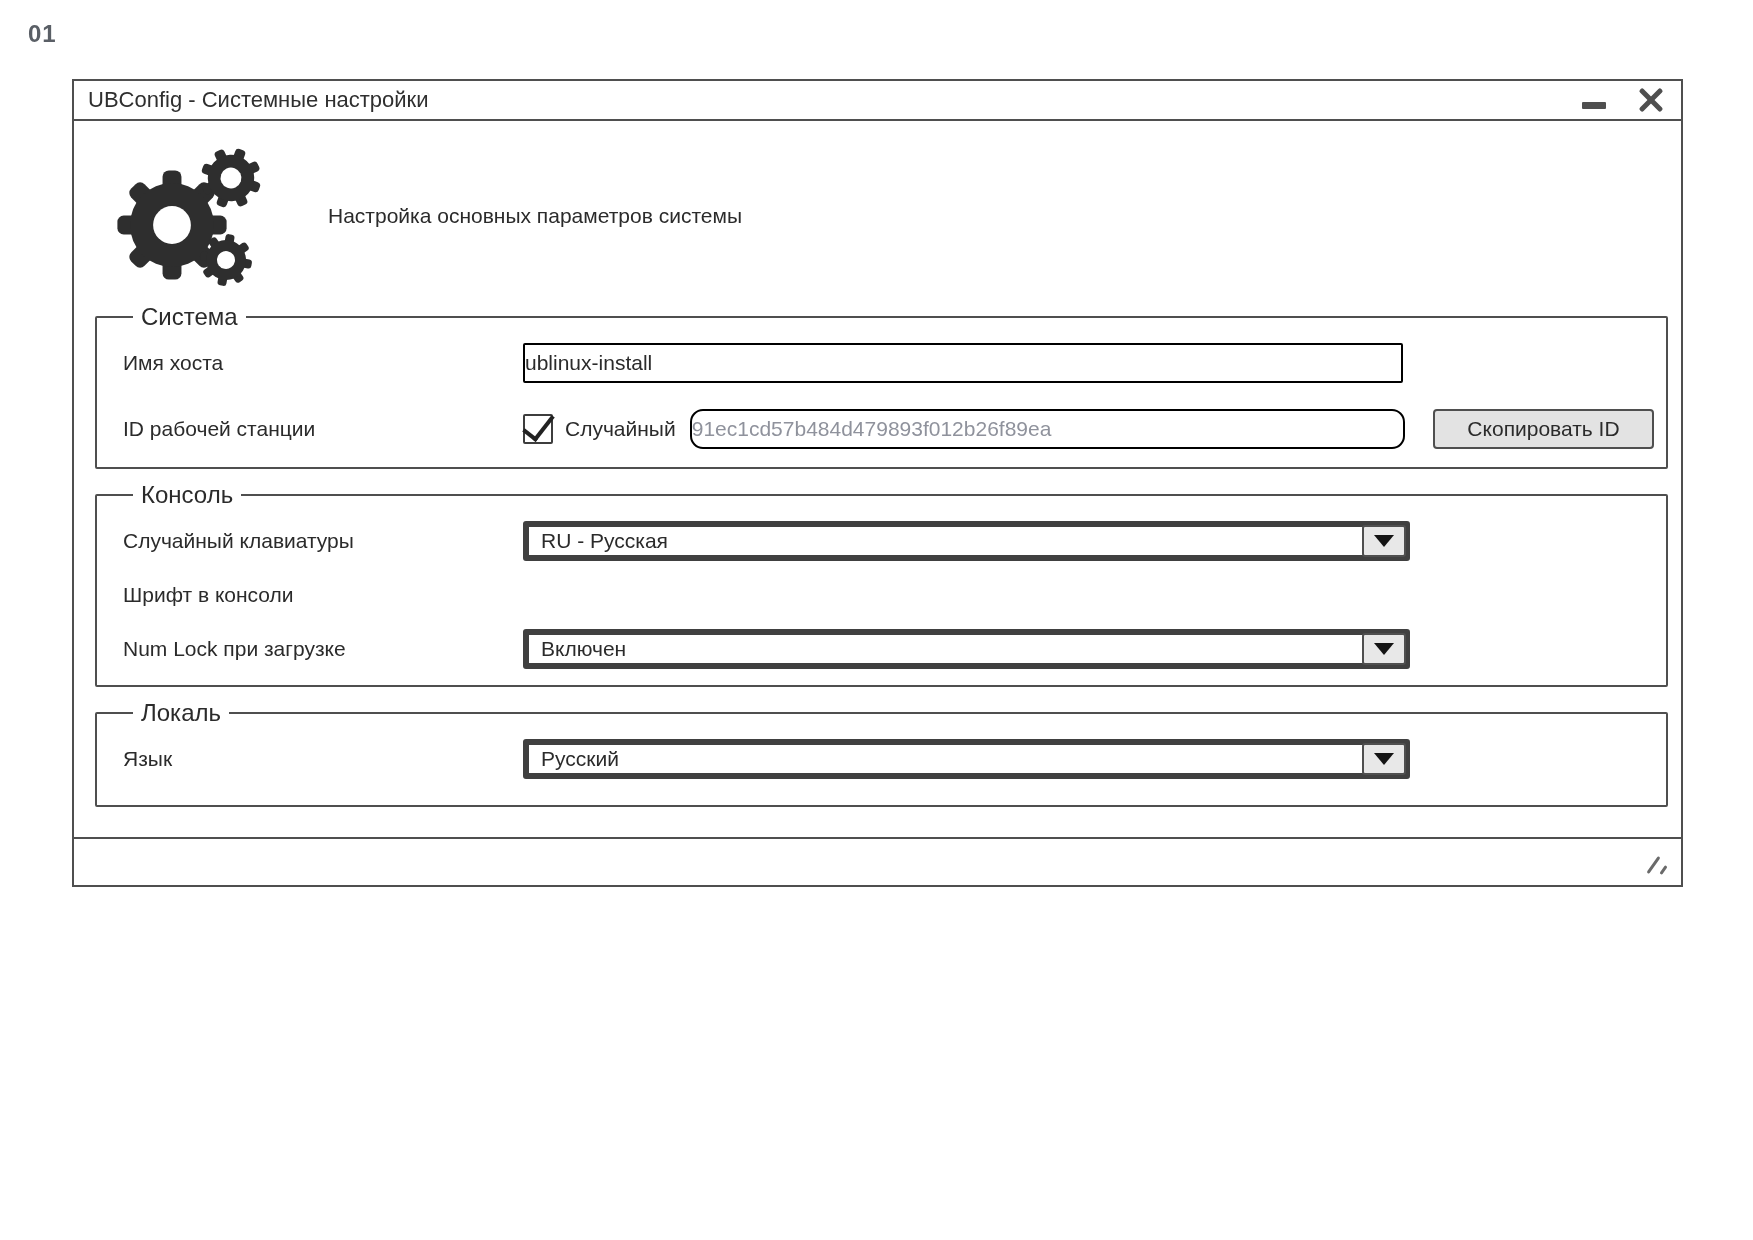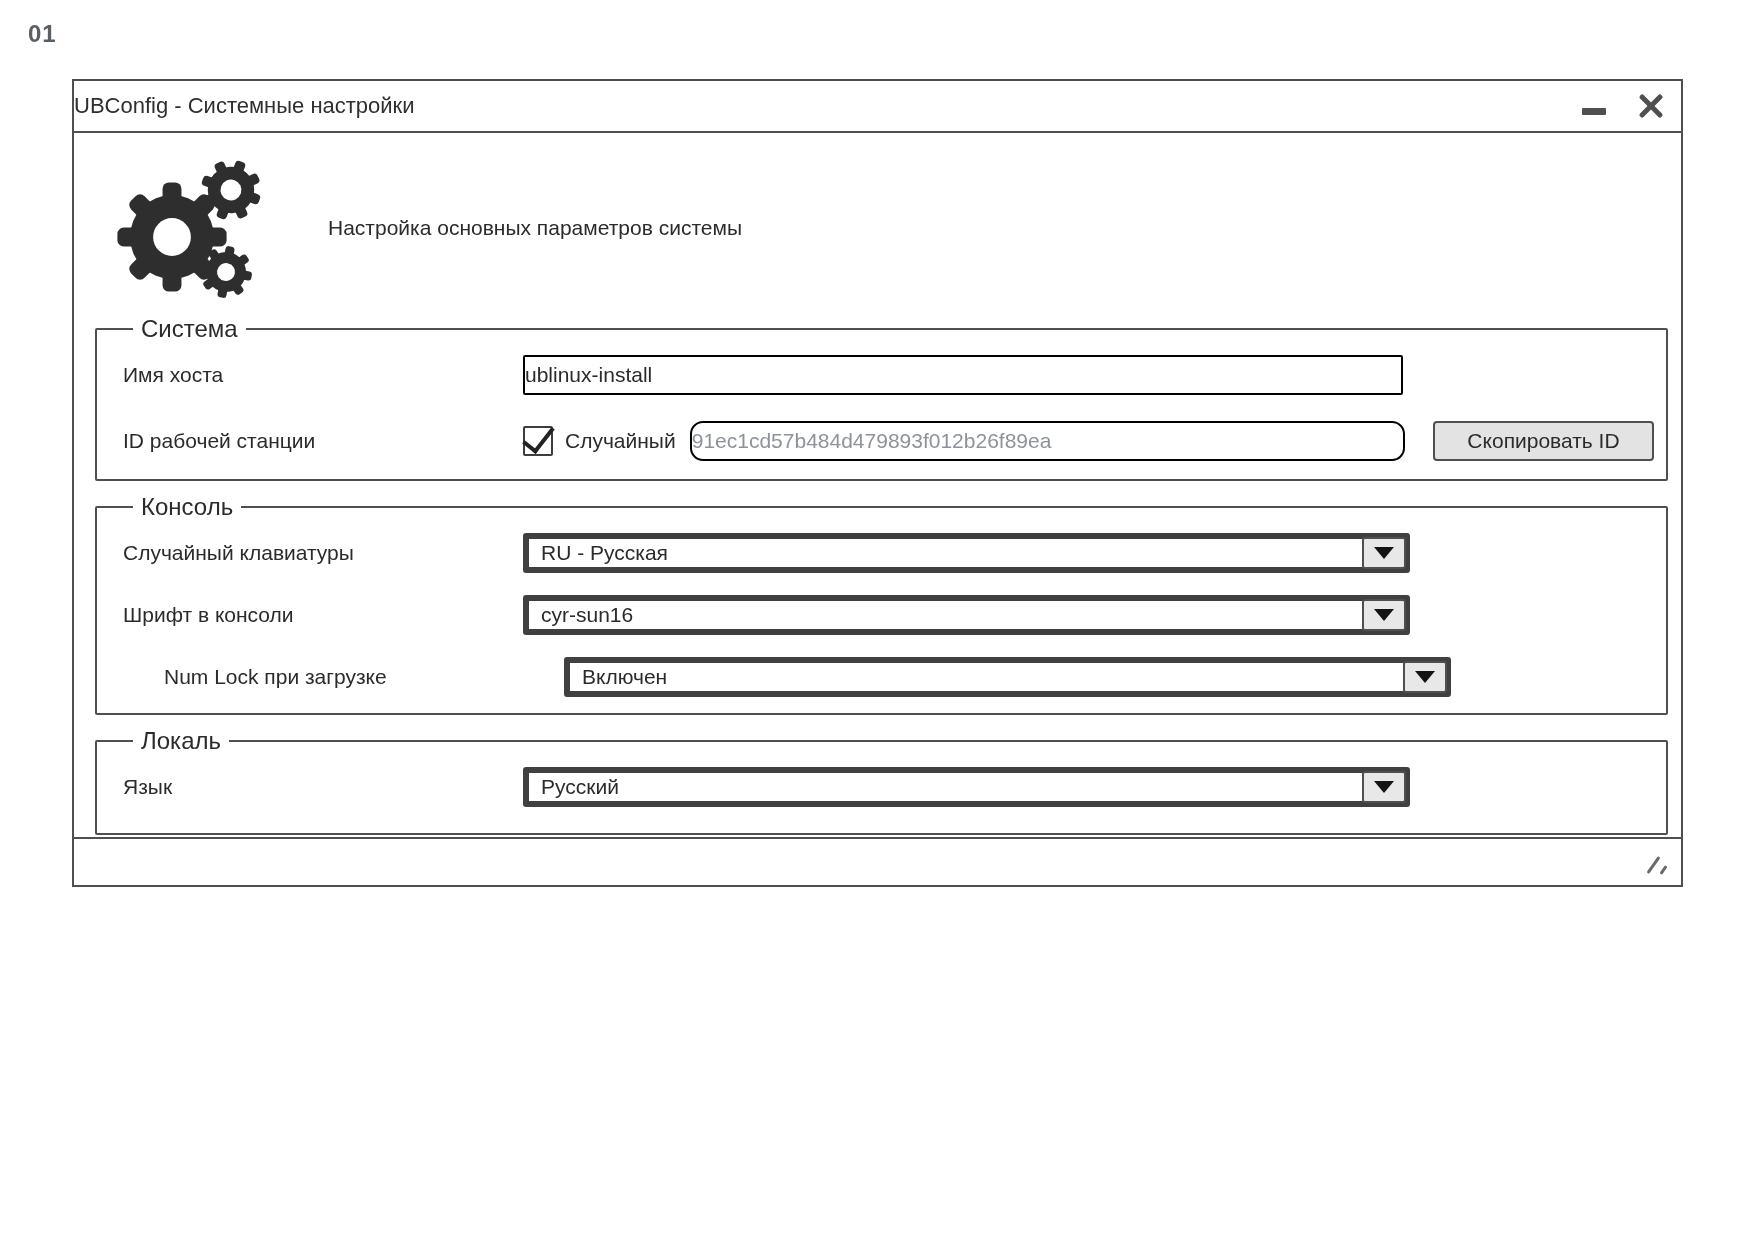--- a/index.html
+++ b/index.html
@@ -11,22 +11,22 @@
   .slide-label{
     position:absolute;left:28px;top:14px;
     font-size:24px;font-weight:bold;color:#5a5f66;letter-spacing:1px;margin-top:6px;
   }
   
   .window{
     position:absolute;left:72px;top:79px;width:1611px;height:808px;
     border:2px solid #4f4f4f;background:#ffffff;box-sizing:border-box;
   }
   .titlebar{
-    height:52px;border-bottom:2px solid #4f4f4f;
-    display:flex;align-items:center;padding:0 16px 0 0;box-sizing:border-box;
+    height:40px;border-bottom:2px solid #4f4f4f;
+    display:flex;align-items:center;padding:0 16px 0 14px;box-sizing:border-box;
   }
   .title{font-size:22px;color:#2f2f2f;}
   .tb-controls{margin-left:auto;display:flex;align-items:center;gap:30px;}
   .min-btn{width:26px;height:26px;display:flex;align-items:flex-end;justify-content:center;cursor:default;}
   .min-dash{width:24px;height:7px;background:#4f4f4f;border-radius:1px;margin-bottom:4px;}
   .close-btn{width:28px;height:28px;position:relative;cursor:default;}
   .close-bar{position:absolute;left:50%;top:50%;width:30px;height:5px;background:#4f4f4f;border-radius:2px;}
   .close-bar.b1{transform:translate(-50%,-50%) rotate(45deg);}
   .close-bar.b2{transform:translate(-50%,-50%) rotate(-45deg);}
   
@@ -161,28 +161,22 @@
       <span class="lbl">Случайный клавиатуры</span>
       <div class="combo">
         <span class="combo-text">RU - Русская</span>
         <span class="combo-btn">
           <span class="tri-down"></span>
         </span>
       </div>
     </div>
     <div class="row" style="margin-top:22px;">
       <span class="lbl">Шрифт в консоли</span>
-      <div class="combo">
-        <span class="combo-text">cyr-sun16</span>
-        <span class="combo-btn">
-          <span class="tri-down"></span>
-        </span>
-      </div>
-    </div>
-    <div class="row" style="margin-top:22px;margin-left:41px;">
+    </div>
+    <div class="row" style="margin-top:22px;">
       <span class="lbl">Num Lock при загрузке</span>
       <div class="combo">
         <span class="combo-text">Включен</span>
         <span class="combo-btn">
           <span class="tri-down"></span>
         </span>
       </div>
     </div>
   </fieldset>
 

